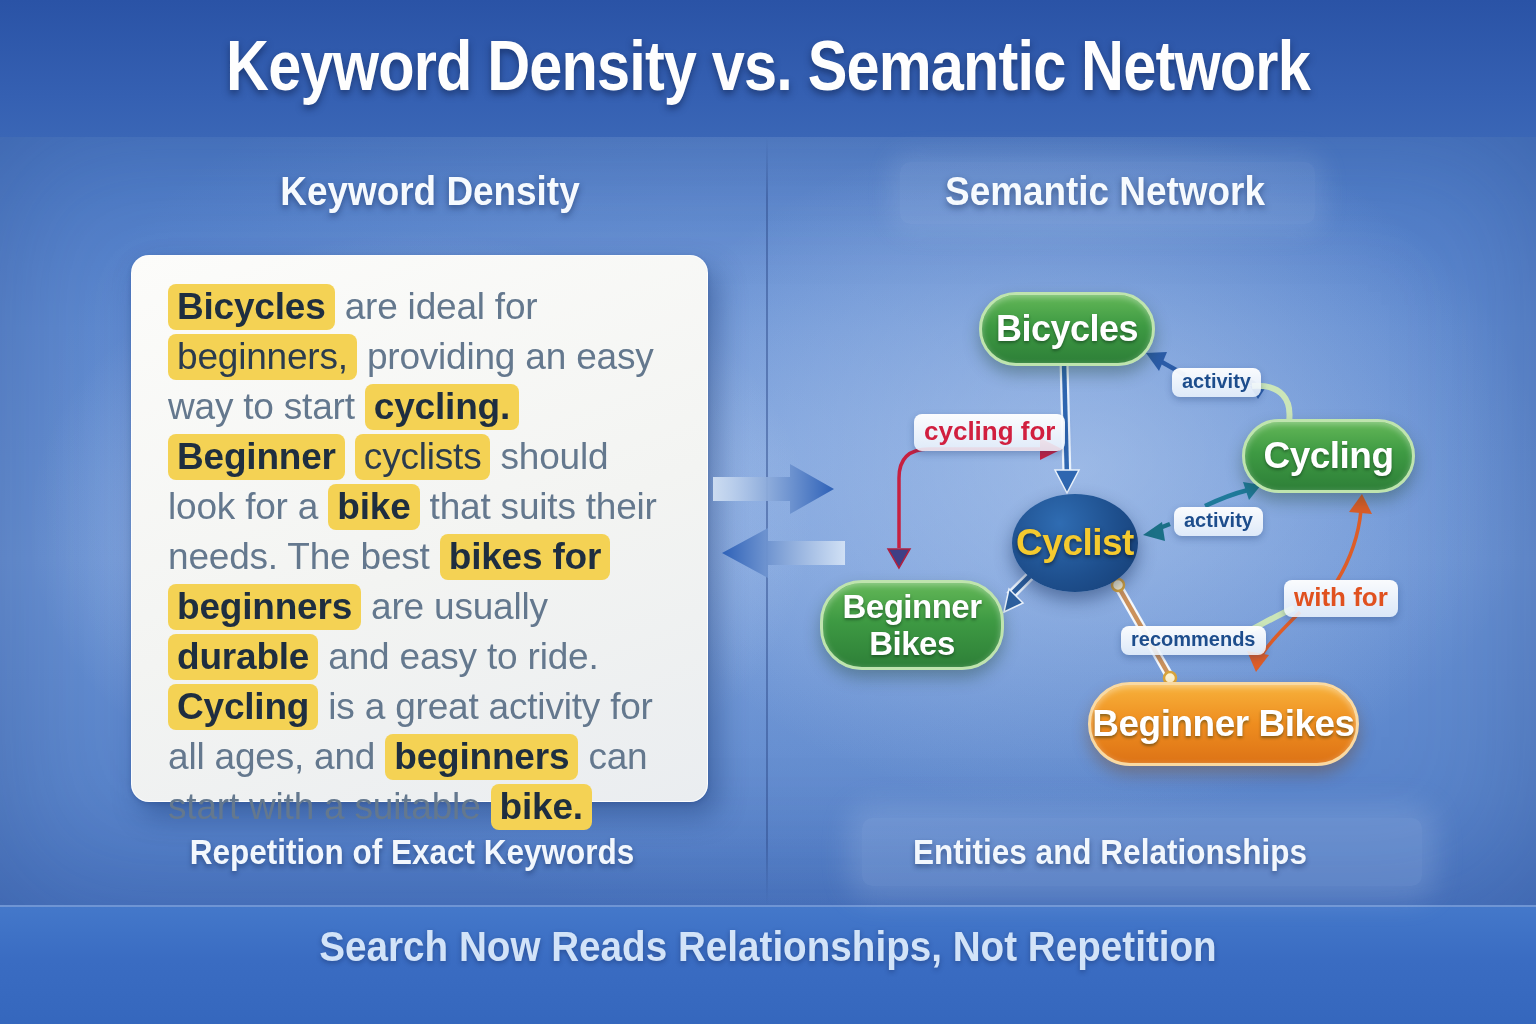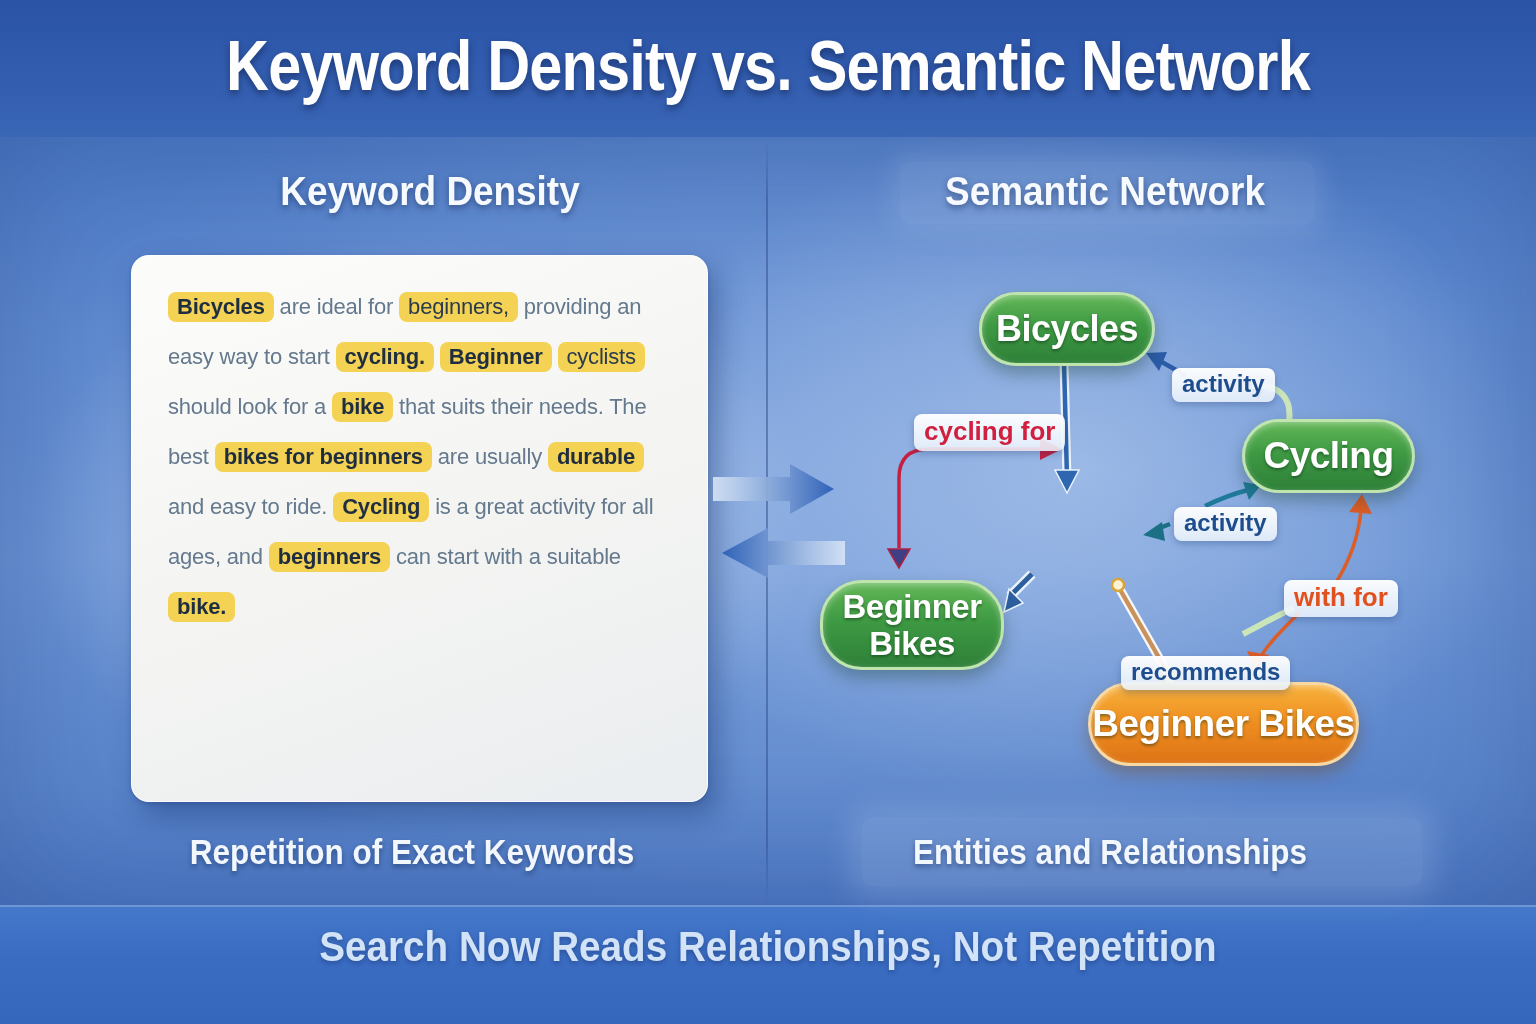--- a/index.html
+++ b/index.html
@@ -39,21 +39,21 @@
   .caption.left{left:152px;top:832px;} .caption.right{left:850px;top:832px;}
   .footer-text{position:absolute;left:0;top:923px;width:1536px;text-align:center;
     font-size:42px;font-weight:700;color:#d2e3f8;transform:scaleX(.92);
     text-shadow:0 2px 5px rgba(15,35,85,.4);}
 
   
   .card{position:absolute;left:131px;top:255px;width:575px;height:545px;
     border-radius:18px;border:1px solid rgba(255,255,255,.85);
     background:linear-gradient(160deg,#fcfcfa 0%,#f3f4f2 55%,#eaedf0 100%);
     box-shadow:10px 14px 28px rgba(25,55,115,.42), 0 2px 4px rgba(25,55,115,.25);}
-  .card-text{margin:26px 36px;font-size:22px;line-height:50px;color:#64788e;letter-spacing:-.2px;}
+  .card-text{margin:26px 36px;font-size:37px;line-height:50px;color:#64788e;letter-spacing:-.2px;}
   .card-text .hl{background:#f4d254;border-radius:8px;padding:2px 9px 3px;color:#2a3b4e;
     box-decoration-break:clone;-webkit-box-decoration-break:clone;}
   .card-text .hl.b{font-weight:700;color:#1e2e40;}
 
   
   .node{position:absolute;display:flex;align-items:center;justify-content:center;text-align:center;
     color:#fff;font-weight:700;letter-spacing:-.5px;text-shadow:0 2px 3px rgba(10,40,20,.45);}
   .pill{border-radius:42px;}
   .green{background:linear-gradient(180deg,#63b757 0%,#3e9a43 45%,#2e8038 100%);
     border:3px solid #bfe4ae;box-shadow:0 8px 16px rgba(25,60,40,.35), inset 0 2px 6px rgba(255,255,255,.35);}
@@ -65,27 +65,27 @@
   .n-bicycles{left:979px;top:292px;width:170px;height:68px;font-size:36px;}
   .n-cycling{left:1242px;top:419px;width:167px;height:68px;font-size:37px;}
   .n-cyclist{left:1012px;top:494px;width:126px;height:98px;font-size:37px;}
   .n-bbgreen{left:820px;top:580px;width:184px;height:90px;font-size:33px;line-height:37px;padding:0 8px;box-sizing:border-box;}
   .n-bborange{left:1088px;top:682px;width:265px;height:78px;font-size:37px;}
 
   
   .elabel{position:absolute;white-space:nowrap;font-weight:700;
     background:linear-gradient(180deg,rgba(255,255,255,.96),rgba(233,242,252,.88));
     border-radius:8px;padding:2px 10px 4px;box-shadow:0 3px 7px rgba(25,55,110,.3);}
-  .elabel.blue{color:#1d4d8c;font-size:24px;}
+  .elabel.blue{color:#1d4d8c;font-size:20px;}
   .elabel.redtext{color:#d11f3f;font-size:26px;}
   .elabel.orangetext{color:#e0511f;font-size:26px;}
   .l-suitable{left:914px;top:414px;}
   .l-activity-top{left:1172px;top:368px;}
   .l-activity-mid{left:1174px;top:507px;}
-  .l-recommends{left:1121px;top:656px;text-align:right;}
+  .l-recommends{left:1121px;top:626px;text-align:right;}
   .l-goodfor{left:1284px;top:580px;}
 
   svg{position:absolute;left:0;top:0;}
 </style>
 </head>
 <body>
 
 <div class="canvas">
 
   <div class="band-top"></div>
@@ -162,20 +162,21 @@
       <path d="M 1300,612 C 1283,629 1267,645 1260,658" stroke="#dd5d28" stroke-width="3.5" fill="none"></path>
       <polygon points="1256,672 1247,651 1269,655" fill="#dd5d28"></polygon>
       <path d="M 1337,581 C 1351,558 1359,532 1361,510" stroke="#dd5d28" stroke-width="3.5" fill="none"></path>
       <polygon points="1362,494 1349,512 1372,514" fill="#dd5d28"></polygon>
       <path d="M 1243,634 C 1266,622 1282,613 1294,608" stroke="#cfe9b6" stroke-width="6" fill="none" opacity="0.95"></path>
     </g>
   </svg>
 
   <div class="node pill green n-bicycles">Bicycles</div>
   <div class="node pill green n-cycling">Cycling</div>
+  <div class="node ellipse n-cyclist">Cyclist</div>
   <div class="node pill green n-bbgreen">Beginner Bikes</div>
   <div class="node pill orange n-bborange">Beginner Bikes</div>
 
   <div class="elabel redtext l-suitable">cycling for</div>
   <div class="elabel blue l-activity-top">activity</div>
   <div class="elabel blue l-activity-mid">activity</div>
   <div class="elabel blue l-recommends">recommends</div>
   <div class="elabel orangetext l-goodfor">with for</div>
 
   <div class="caption left">Repetition of Exact Keywords</div>

